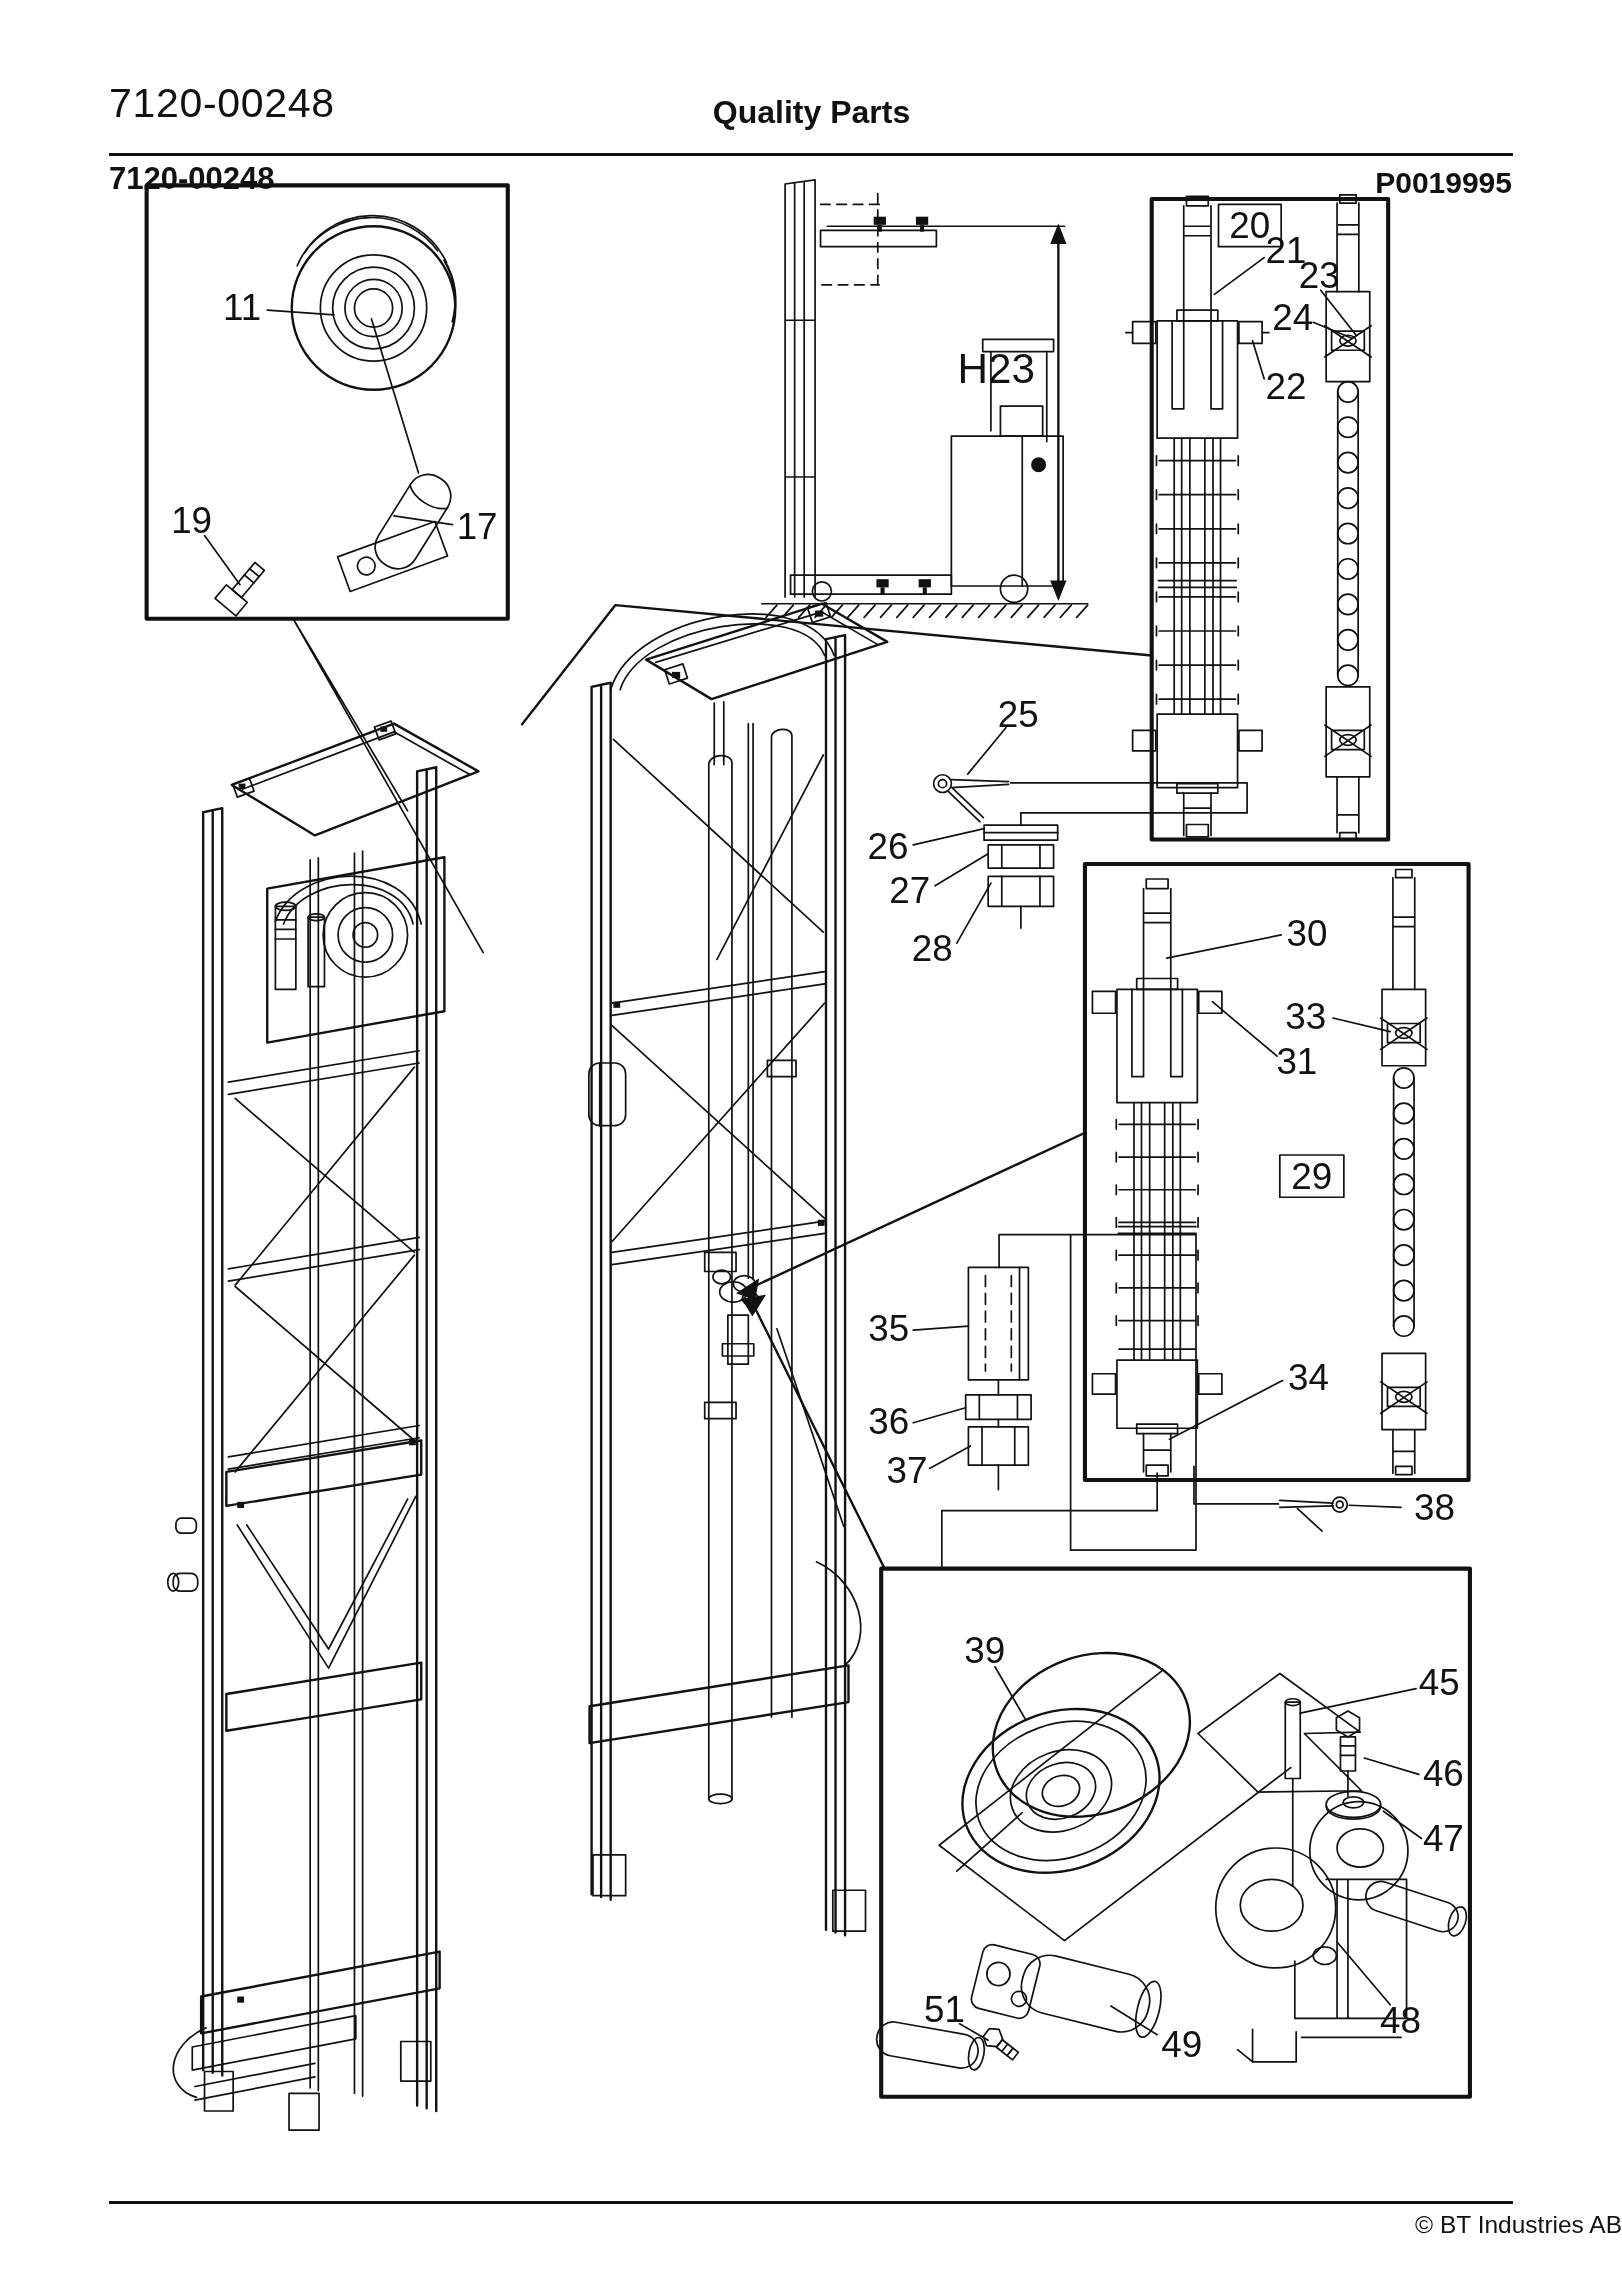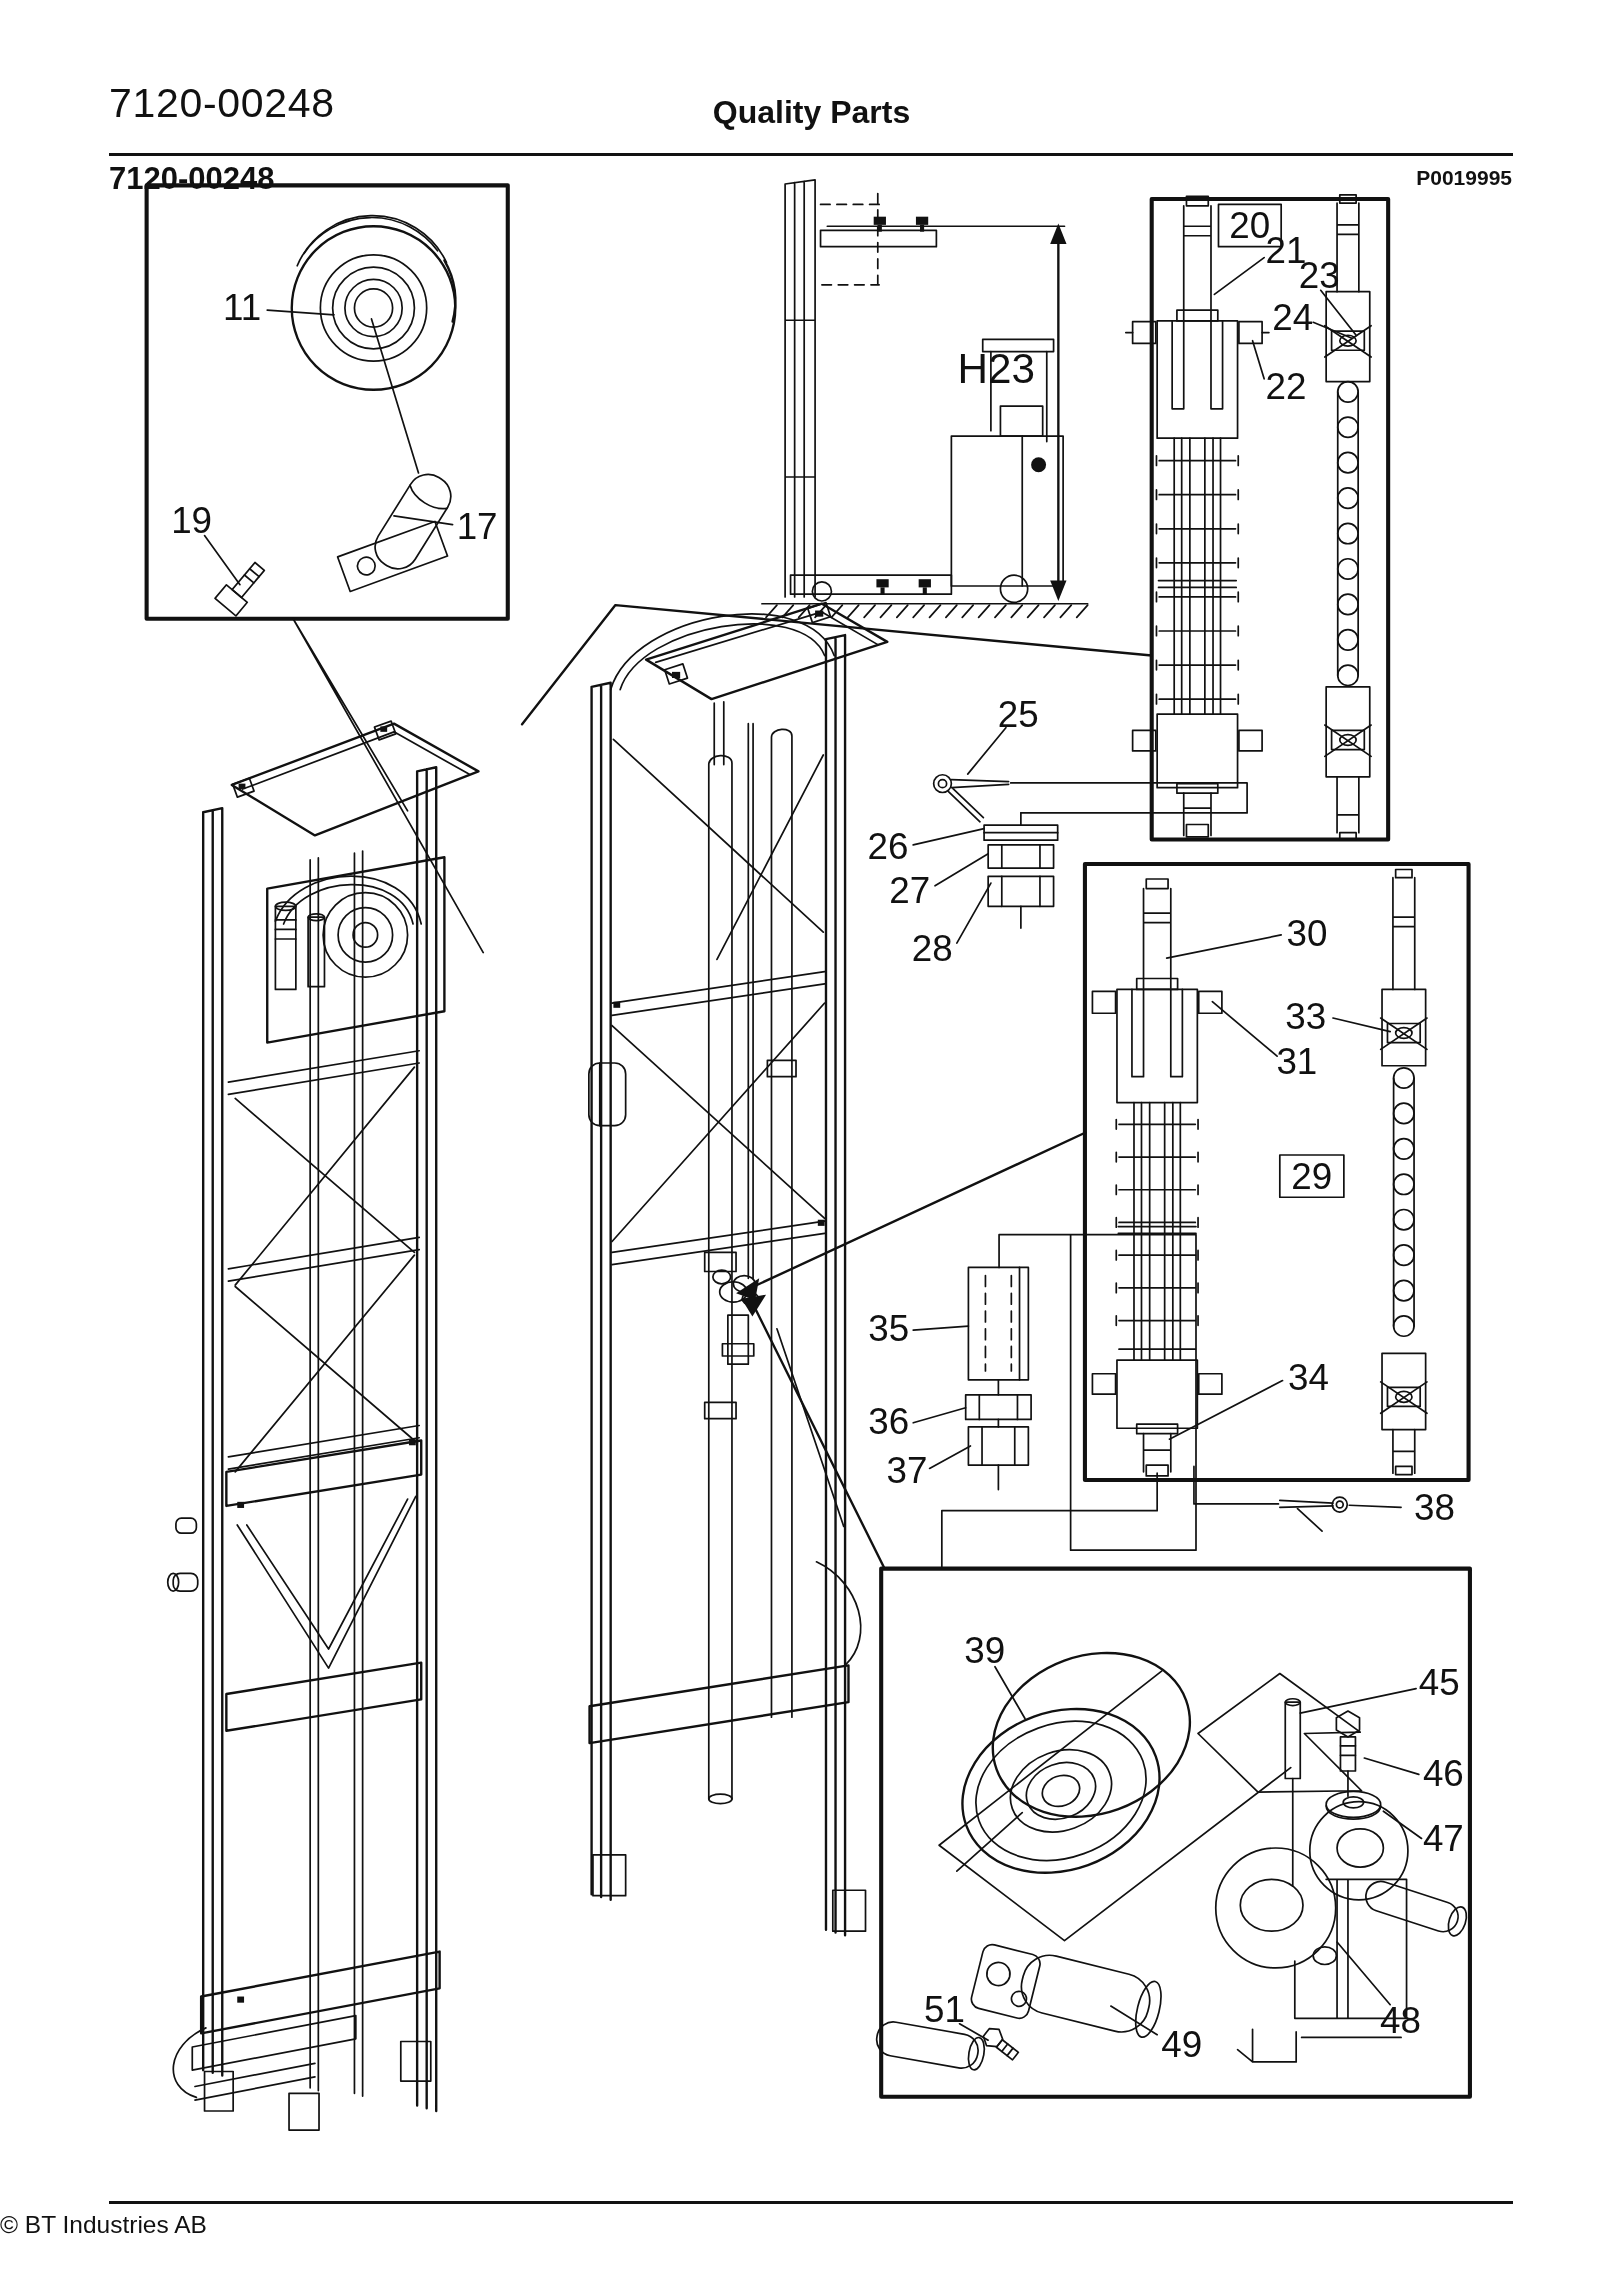--- a/index.html
+++ b/index.html
@@ -1,22 +1,22 @@
 <!DOCTYPE html>
 <html style="font-size:11px"><head>
 <meta charset="utf-8">
 <style>
   html,body{margin:0;padding:0;background:#fff;}
   body{width:1622px;height:2295px;position:relative;font-family:"Liberation Sans",sans-serif;color:#111;}
   .abs{position:absolute;}
   #hdr-left{left:109px;top:80px;font-size:41px;font-weight:400;letter-spacing:0.7px;}
   #hdr-center{left:641px;top:94px;width:341px;text-align:center;font-size:32px;font-weight:700;}
   #title{left:109px;top:161px;font-size:31px;font-weight:700;}
-  #plate{left:1159px;top:166px;width:353px;text-align:right;font-size:21px;font-weight:700;}
-  #footer{left:0;top:2211px;width:1622px;text-align:left;font-size:24.5px;}
+  #plate{left:1159px;top:166px;width:353px;text-align:right;font-size:30px;font-weight:700;}
+  #footer{left:0;top:2211px;width:1622px;text-align:right;font-size:24.5px;}
   .rule{position:absolute;left:109px;width:1404px;height:3.4px;background:#111;}
   svg{position:absolute;left:0;top:0;}
   .ink{stroke:#111;fill:none;stroke-width:2.5;stroke-linecap:round;stroke-linejoin:round;}
   .thick{stroke-width:6;}
   .med{stroke-width:3.5;}
   .fillink{fill:#111;stroke:none;}
   text.callout{font-family:"Liberation Sans",sans-serif;font-size:54px;fill:#111;stroke:none;text-anchor:middle;}
   text.dim{font-family:"Liberation Sans",sans-serif;font-size:62px;fill:#111;stroke:none;text-anchor:middle;}
 </style>
 </head>

